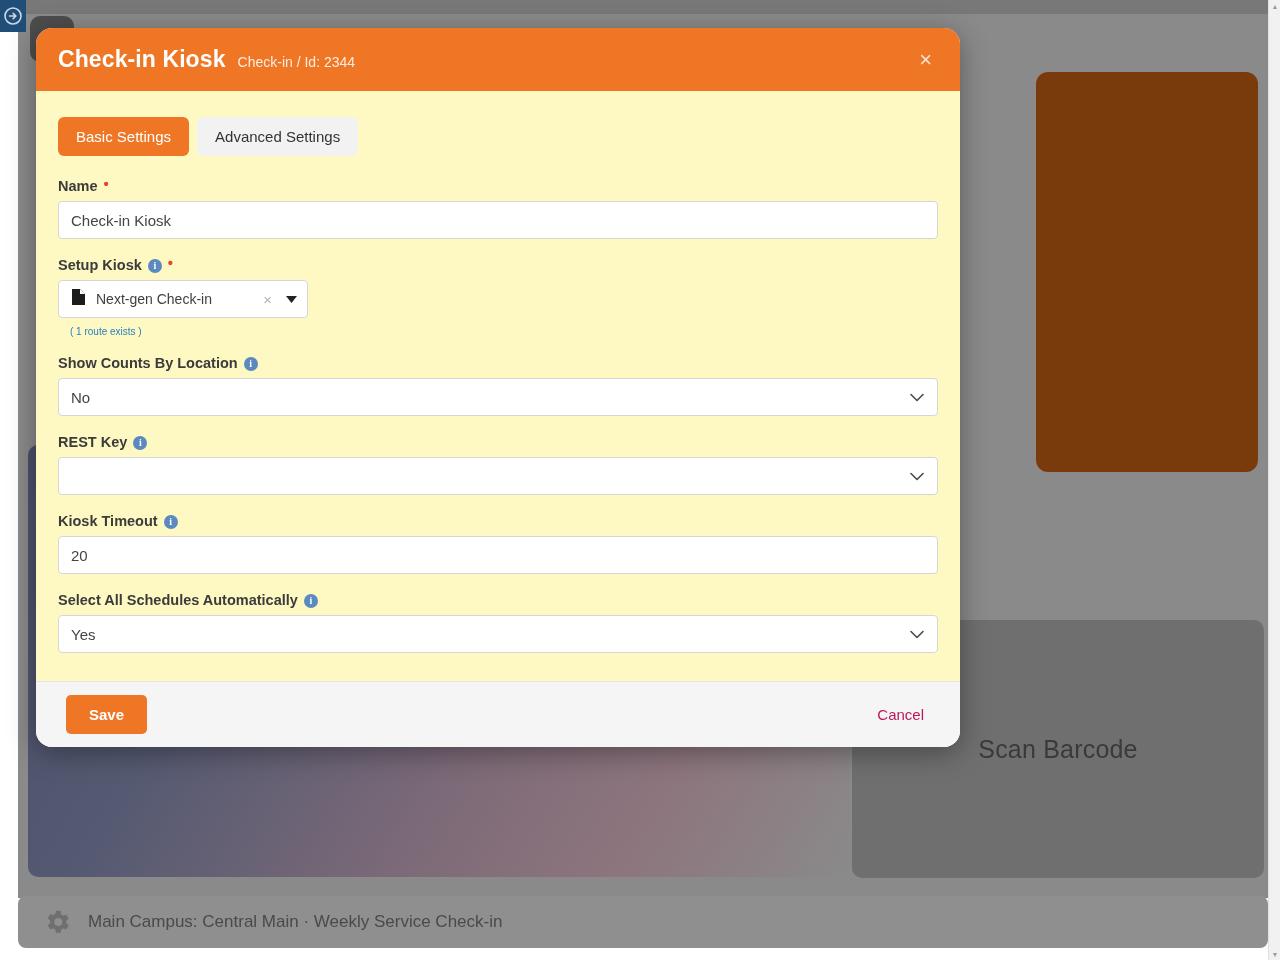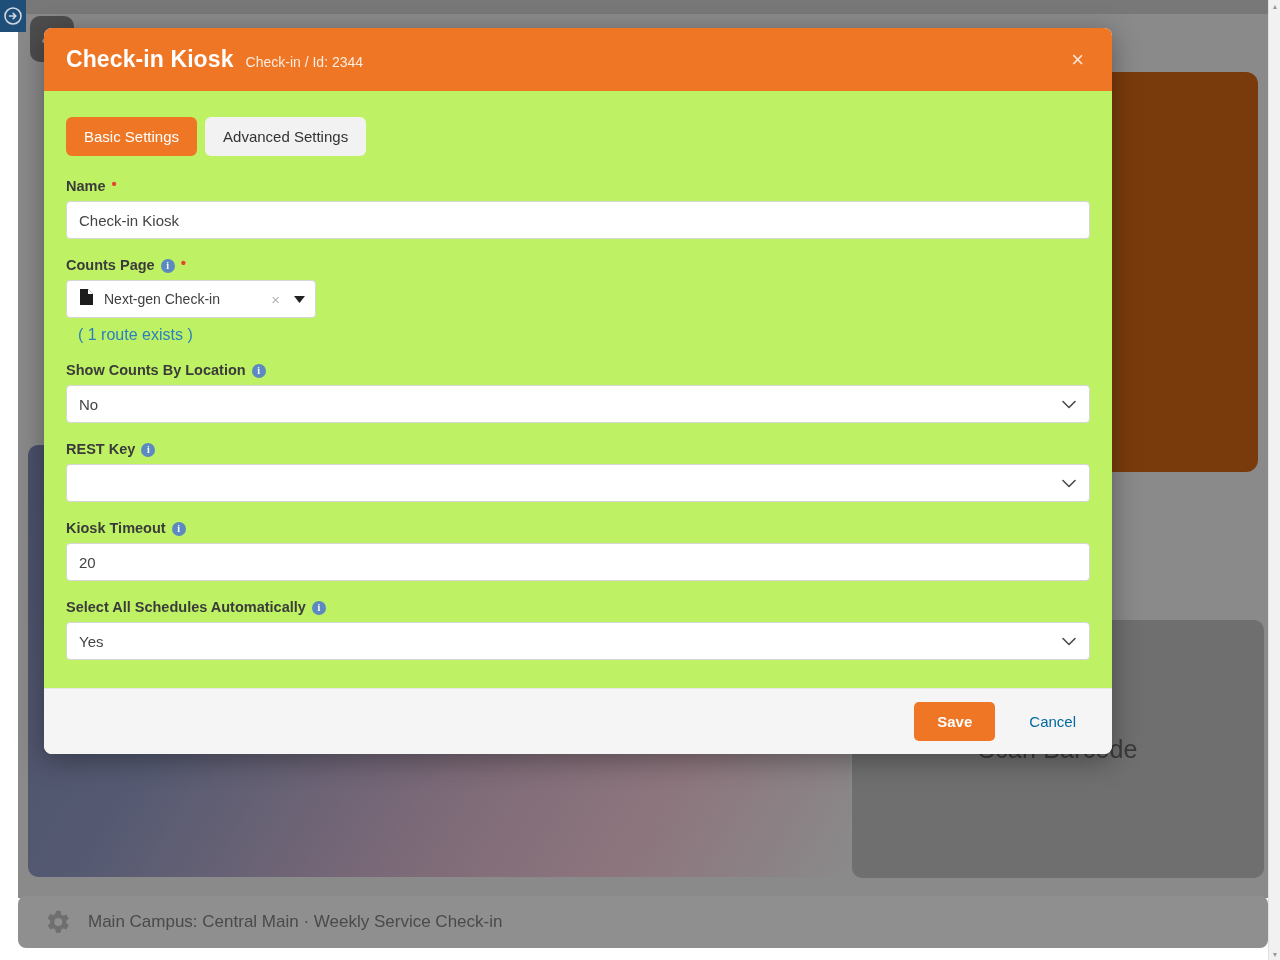--- a/index.html
+++ b/index.html
@@ -104,23 +104,23 @@
     position: absolute; left: 0; width: 12px; height: 12px;
     display: flex; align-items: center; justify-content: center;
     color: #9a9a9a; font-size: 7px;
   }
   #page-scrollbar .arrow.up { top: 0; }
   #page-scrollbar .arrow.down { bottom: 0; }
 
   
   #modal {
     position: absolute;
-    left: 44px; top: 28px;
-    width: 1068px;
-    border-radius: 8px;
+    left: 36px; top: 28px;
+    width: 924px;
+    border-radius: 16px;
     background: #ffffff;
     box-shadow: 0 6px 28px rgba(0,0,0,.35);
     overflow: hidden;
   }
   #modal-header {
     background: #ee7625;
     height: 63px;
     display: flex;
     align-items: center;
     padding: 0 22px 0 22px;
@@ -147,21 +147,21 @@
     font-size: 22px;
     line-height: 1;
     cursor: pointer;
     background: none; border: none;
     padding: 4px 6px;
     font-family: "Liberation Sans", sans-serif;
   }
 
   #modal-body {
     padding: 26px 22px 22px 22px;
-    background: #bef264;
+    background: #fef9c3;
   }
 
   
   #tabs {
     display: flex;
     gap: 8px;
     margin-bottom: 22px;
   }
   .tab {
     font-size: 15px;
@@ -254,51 +254,51 @@
   }
   #setup-combo-clear {
     color: #b4b4b4;
     font-size: 15px;
     line-height: 1;
     cursor: pointer;
     padding: 0 4px;
   }
   #setup-combo-caret { color: #222; display: flex; align-items: center; }
   #setup-route-note {
-    font-size: 16px;
+    font-size: 10px;
     color: #2a7fbe;
     margin-top: 8px;
     margin-left: 12px;
     cursor: pointer;
   }
 
   
   #modal-footer {
     background: #f5f5f5;
     border-top: 1px solid #e6e6e6;
     height: 66px;
     display: flex;
     align-items: center;
-    justify-content: flex-end;
-    gap: 28px;
+    justify-content: space-between;
+    gap: 4px;
     padding: 0 30px;
   }
   #save-button {
     background: #ee7625;
     color: #ffffff;
     border: none;
     border-radius: 5px;
     font-size: 15px;
     font-weight: bold;
     padding: 11px 23px;
     cursor: pointer;
     font-family: "Liberation Sans", sans-serif;
   }
   #cancel-button {
-    color: #0369a1;
+    color: #be185d;
     font-size: 15px;
     background: none;
     border: none;
     cursor: pointer;
     font-family: "Liberation Sans", sans-serif;
   }
 </style>
 </head>
 <body>
 
@@ -361,21 +361,21 @@
     <div class="field">
       <div class="field-label">
         <span>Name</span>
         <span class="req-dot">•</span>
       </div>
       <input class="text-input" type="text" value="Check-in Kiosk" style="">
     </div>
 
     <div class="field">
       <div class="field-label">
-        <span>Counts Page</span>
+        <span>Setup Kiosk</span>
         <span class="info-icon">i</span>
         <span class="req-dot">•</span>
       </div>
       <div id="setup-combo">
         <span>
           <svg width="15" height="18" viewBox="0 0 15 18">
             <path d="M1 1h8l5 5v11H1z" fill="#1c1c1c"></path>
             <path d="M9 1v5h5" fill="#ffffff"></path>
           </svg>
         </span>

